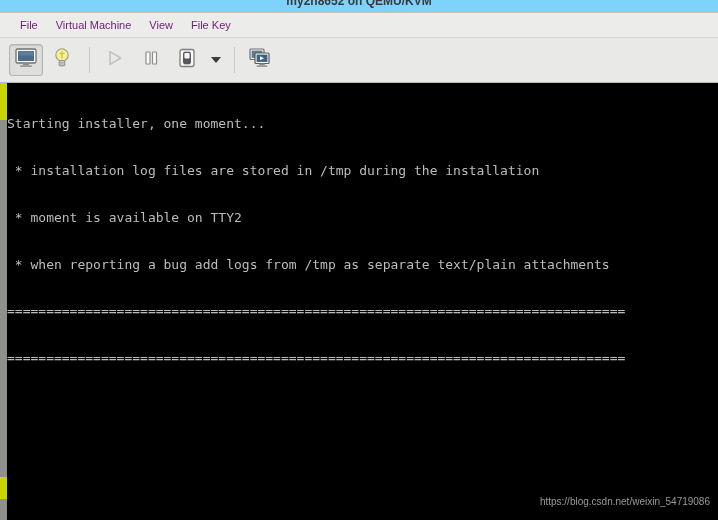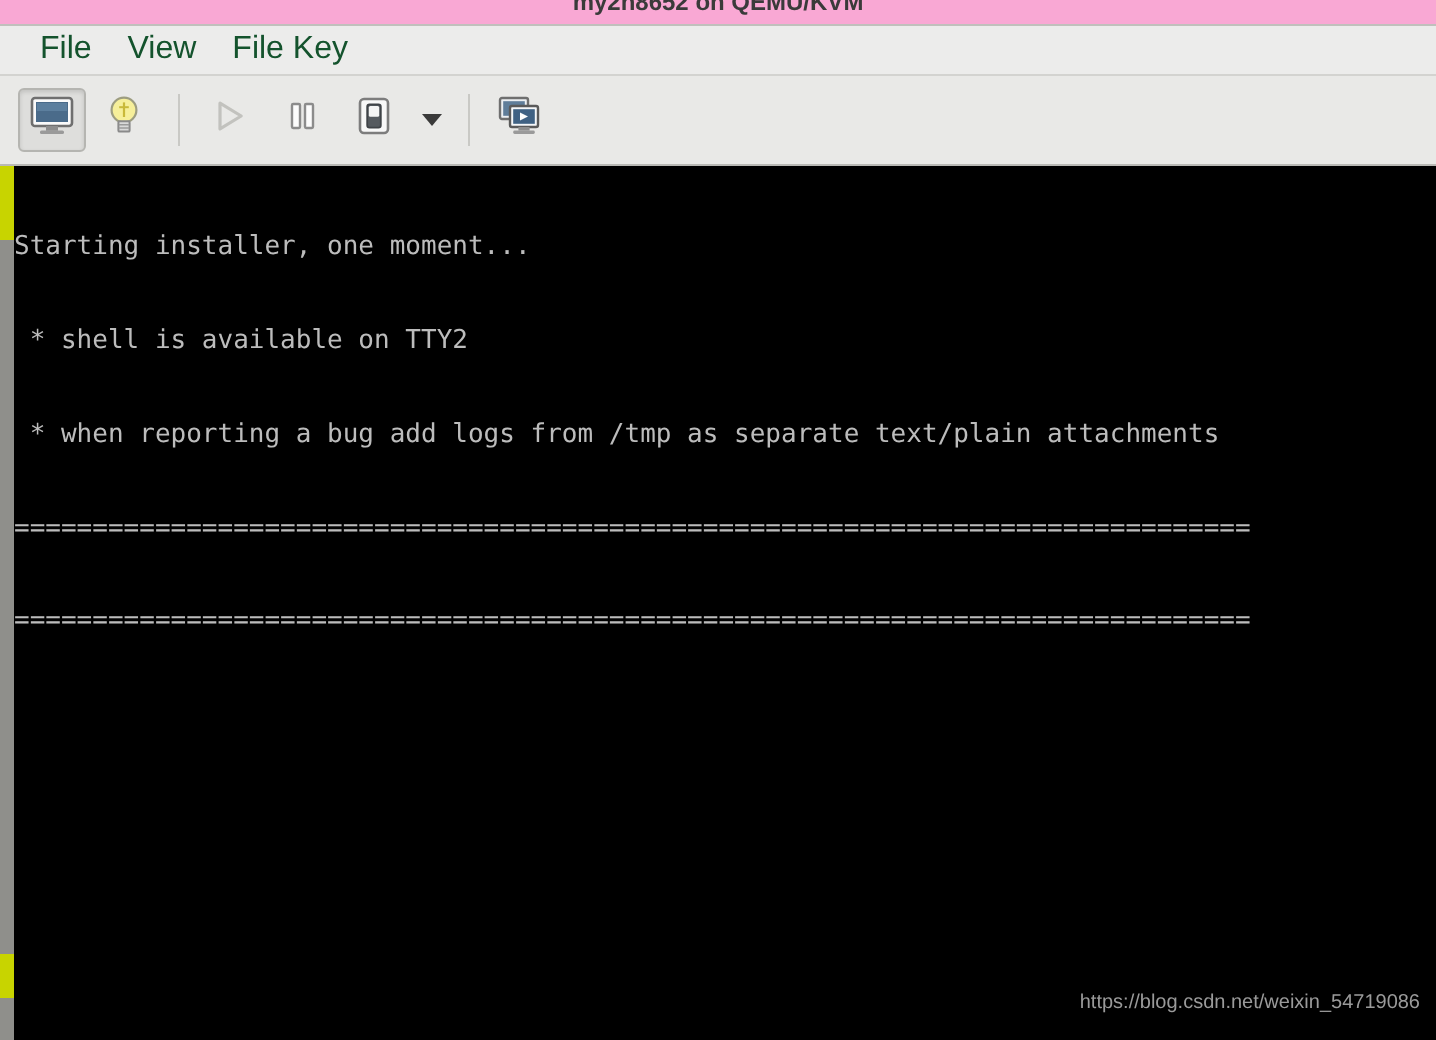--- a/index.html
+++ b/index.html
@@ -20,21 +20,21 @@
     background: #e8e8e6;
     overflow: hidden;
   }
 
   
   .titlebar {
     position: absolute;
     left: 0; top: 0;
     width: 718px;
     height: 13px;
-    background: #f9a8d4;
+    background: #7dd3fc;
     border-bottom: 1px solid #c0c0bc;
     box-sizing: border-box;
     overflow: hidden;
   }
   .titlebar-text {
     position: absolute;
     left: 0; right: 0;
     top: -6px;
     text-align: center;
     font-size: 12px;
@@ -50,22 +50,22 @@
     width: 718px;
     height: 25px;
     background: #ececeb;
     border-bottom: 1px solid #d3d3d0;
     box-sizing: border-box;
     display: flex;
     align-items: center;
     padding-left: 11px;
   }
   .menu-item {
-    font-size: 16px;
-    color: #14532d;
+    font-size: 11px;
+    color: #701a75;
     padding: 2px 9px;
     white-space: nowrap;
     cursor: default;
   }
 
   
   .toolbar {
     position: absolute;
     left: 0; top: 38px;
     width: 718px;
@@ -166,20 +166,21 @@
 <body>
 
 <div id="app">
 
   <div class="titlebar">
     <div class="titlebar-text">my2n8652 on QEMU/KVM</div>
   </div>
 
   <div class="menubar">
     <div class="menu-item">File</div>
+    <div class="menu-item">Virtual Machine</div>
     <div class="menu-item">View</div>
     <div class="menu-item">File Key</div>
   </div>
 
   <div class="toolbar">
 
     <div class="tb-btn pressed">
       <span>
         <svg width="22" height="20" viewBox="0 0 22 20">
           <rect x="1" y="1" width="20" height="14" rx="1.5" fill="#fafafa" stroke="#6f6f6f" stroke-width="1.3"></rect>
@@ -256,21 +257,22 @@
 
   <div class="console">
 
     <div class="vscroll">
       <div class="thumb" style="top:0px;height:37px;"></div>
       <div class="thumb" style="top:394px;height:22px;"></div>
     </div>
 
     <div class="term">
       <div class="line">Starting installer, one moment...</div>
-      <div class="line"> * shell is available on TTY2</div>
+      <div class="line"> * installation log files are stored in /tmp during the installation</div>
+      <div class="line"> * moment is available on TTY2</div>
       <div class="line"> * when reporting a bug add logs from /tmp as separate text/plain attachments</div>
       <div class="line">===============================================================================</div>
       <div class="line">===============================================================================</div>
       <div class="line"></div>
       
       
       
       
       
       

